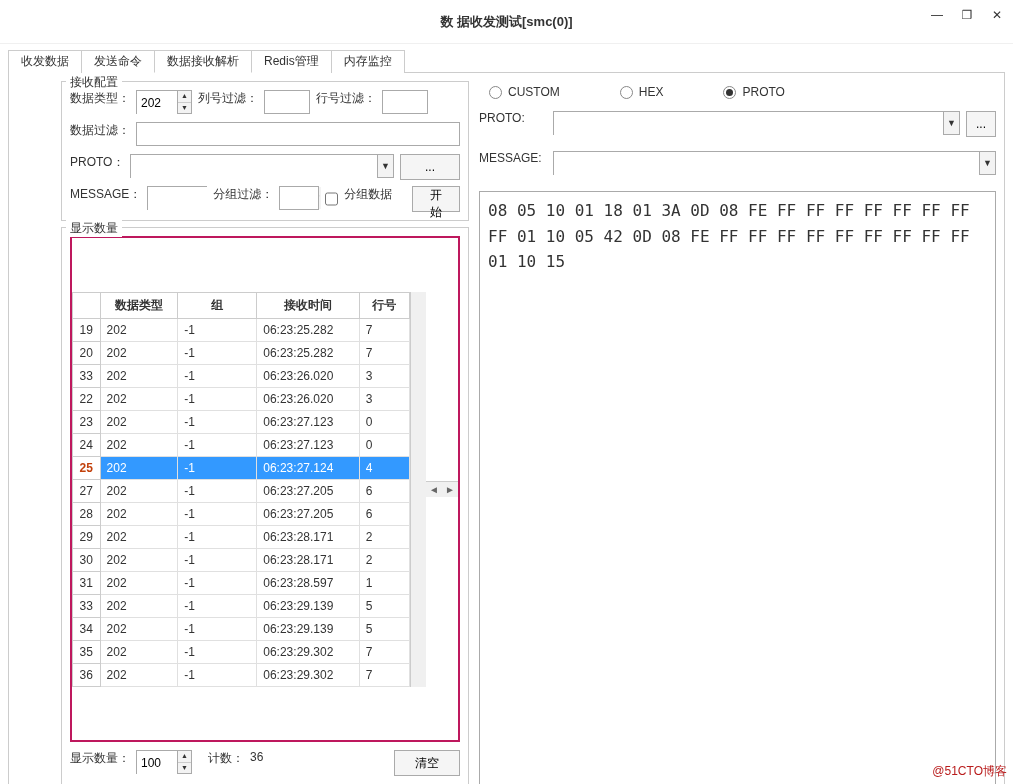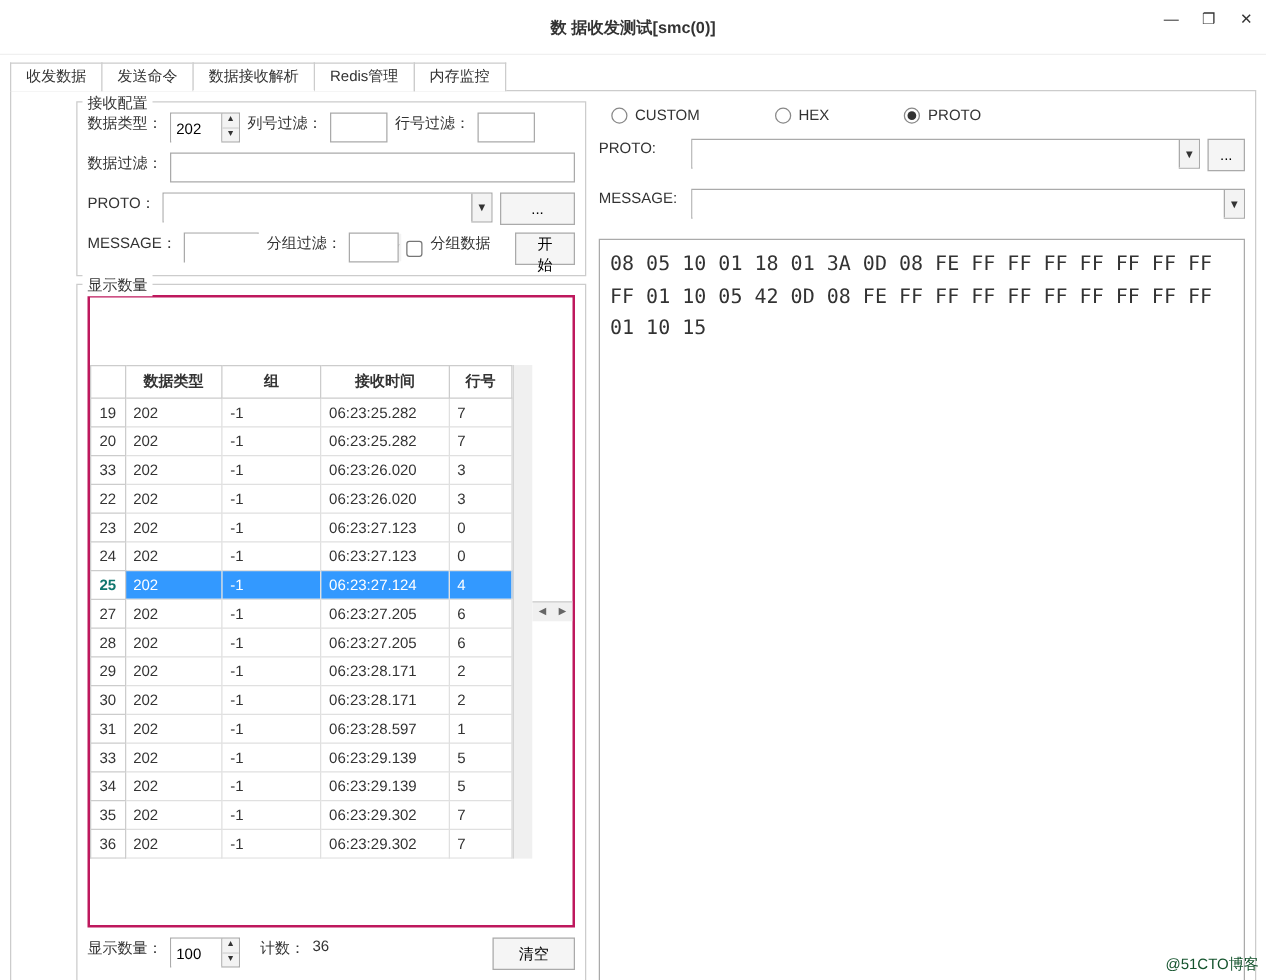--- a/index.html
+++ b/index.html
@@ -126,38 +126,38 @@
   text-align: center;
   height: 24px;
 }
 .data-table td {
   border: 1px solid #e0e0e0;
   padding: 3px 6px;
   height: 23px;
 }
 .data-table .idx { width: 28px; text-align:center; background:#fff; border:1px solid #ccc; }
 .data-table tbody tr.selected td { background: #3399ff; color: #fff; }
-.data-table tbody tr.selected td.idx { background:#fff; color:#0f766e; font-weight:bold;}
+.data-table tbody tr.selected td.idx { background:#fff; color:#c2410c; font-weight:bold;}
 .tb-body-wrap { flex:1; overflow:hidden; position:relative;}
 .hscroll { height:16px; background:#f0f0f0; border-top:1px solid #ccc; display:flex; align-items:center;}
 .hscroll .arr { width:16px; text-align:center; font-size:10px; color:#666; cursor:default;}
 .hscroll .track { flex:1; height:10px; background:#e8e8e8; position:relative;}
 .hscroll .thumb { position:absolute; left:0; width:35%; height:100%; background:#c0c0c0;}
 .vscroll { width:16px; background:#f0f0f0; border-left:1px solid #ccc;}
 
 .msg-area {
   border:1px solid #aaa;
   flex:1;
   padding:6px 8px;
   font-family: monospace;
   font-size:16px;
   line-height:1.6;
   word-break: break-all;
 }
-.watermark { position:fixed; right:6px; bottom:4px; color:#14532d; font-size:12px;}
+.watermark { position:fixed; right:6px; bottom:4px; color:#b91c1c; font-size:12px;}
 
 .col-dt { width: 95px; }
 .col-grp { width: 100px; }
 .col-time { width: 110px; }
 .col-line { width: 60px; }
 </style>
 </head>
 <body>
 
 <div class="titlebar">

